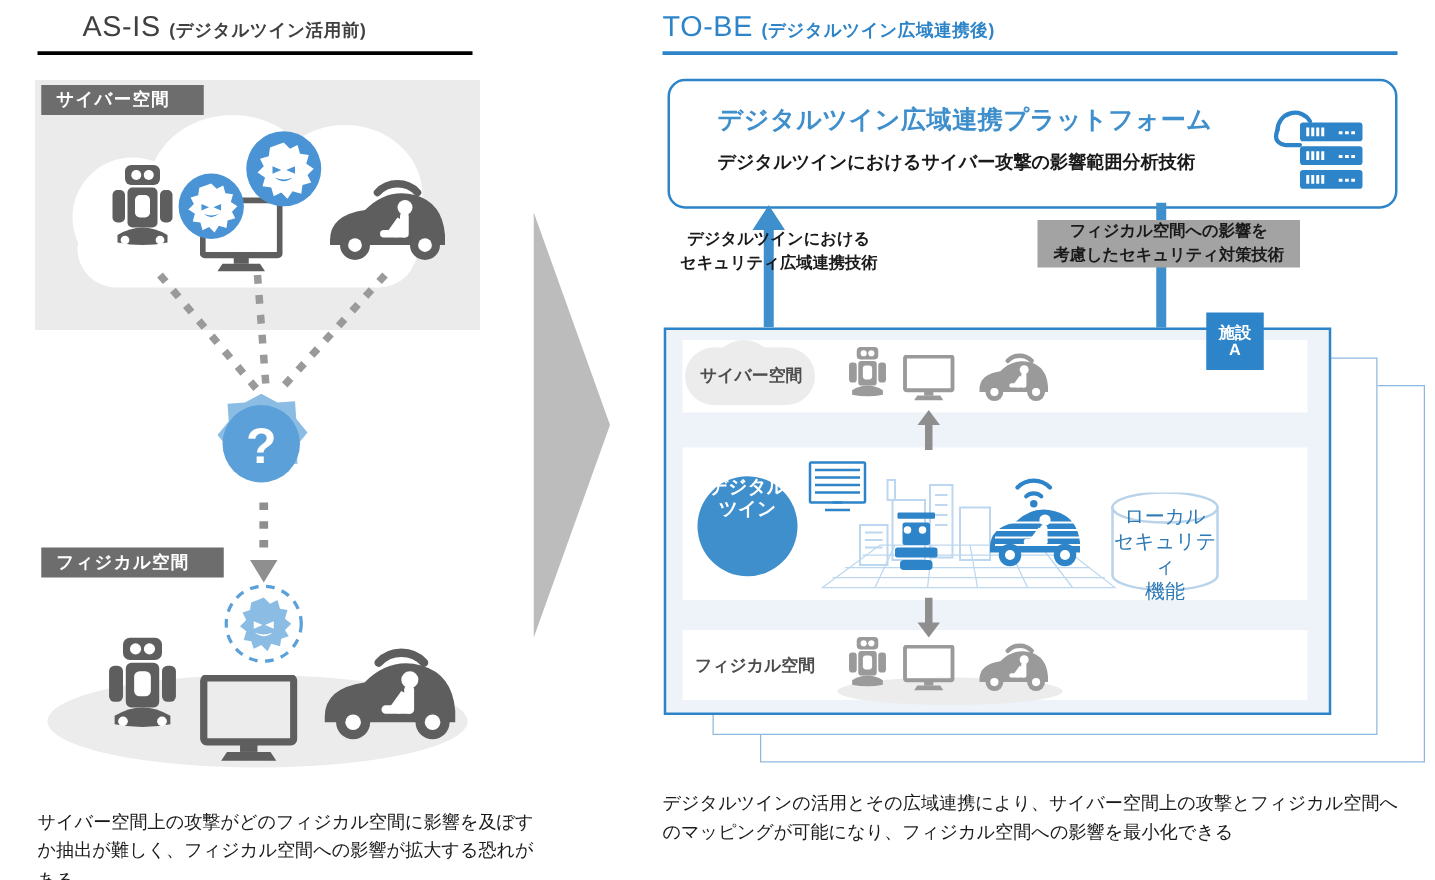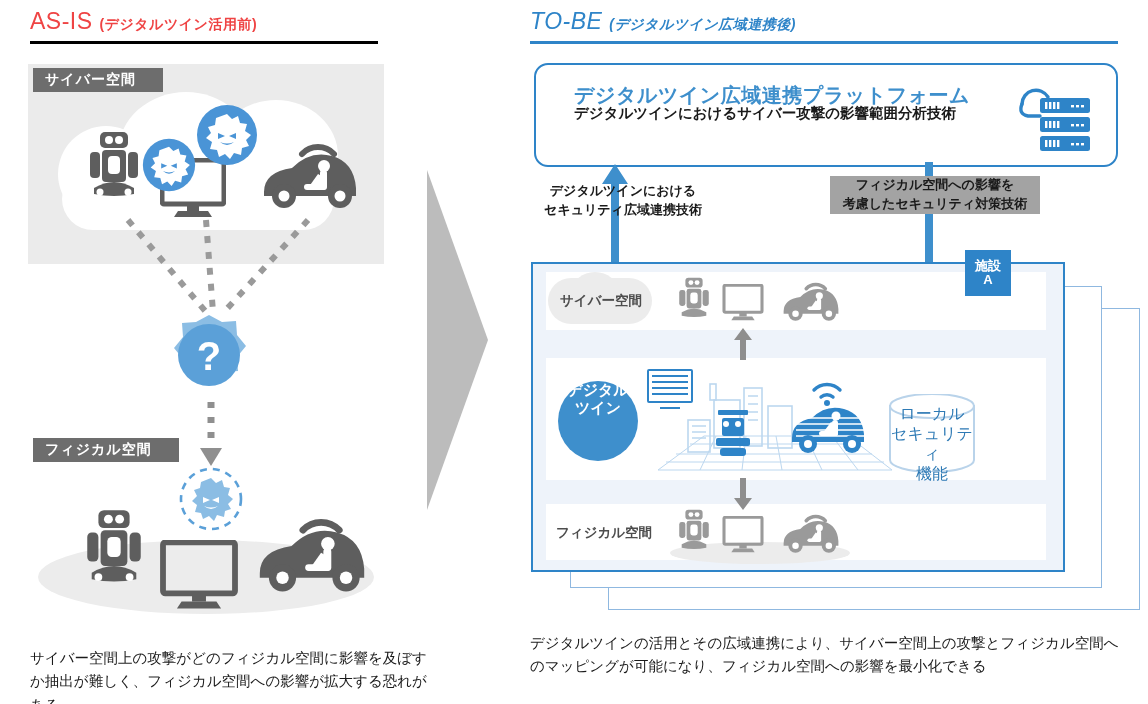--- a/index.html
+++ b/index.html
@@ -3,22 +3,22 @@
 <meta charset="utf-8">
 <style>
   html,body{margin:0;padding:0;background:#fff;}
   body{width:1148px;height:704px;position:relative;overflow:hidden;
        font-family:"Liberation Sans","DejaVu Sans",sans-serif;color:#231f20;}
   .abs{position:absolute;}
 
   
   .hd{font-size:23px;font-weight:400;letter-spacing:.5px;}
   .hd .sub{font-size:14px;font-weight:700;}
-  .hd-asis{color:#ef4444;}
-  .hd-tobe{color:#2e84c8;font-style:italic;}
+  .hd-asis{color:#404040;margin-left:36px;}
+  .hd-tobe{color:#2e84c8;}
   .rule{height:3px;background:#000;}
   .rule-blue{height:3px;background:#2e84c8;}
 
   
   .cyberpanel{background:#ebebeb;}
   .tag{background:#6d6d6d;color:#fff;font-size:14px;font-weight:700;
        display:flex;align-items:center;padding:0 12px;letter-spacing:1px;}
   .cloudwhite{background:#fff;border-radius:50%;}
   .ellipse-shadow{background:#ececec;border-radius:50%;}
 
@@ -195,21 +195,21 @@
 </svg>
 
 <div class="abs hd hd-tobe" style="left:530px;top:8px;">
   <span>TO-BE</span>
   <span class="sub">(デジタルツイン広域連携後)</span>
 </div>
 <div class="abs rule-blue" style="left:530px;top:41px;width:588px;"></div>
 
 <div class="abs platform" style="left:534px;top:63px;width:580px;height:100px;"></div>
 <div class="abs pf-title" style="left:574px;top:82px;width:460px;">デジタルツイン広域連携プラットフォーム</div>
-<div class="abs pf-sub" style="left:574px;top:104px;width:470px;">デジタルツインにおけるサイバー攻撃の影響範囲分析技術</div>
+<div class="abs pf-sub" style="left:574px;top:120px;width:470px;">デジタルツインにおけるサイバー攻撃の影響範囲分析技術</div>
 
 <svg class="abs" style="left:1014px;top:76px;" width="82" height="78" viewBox="0 0 82 78">
   <path d="M8 28 a14 14 0 0 1 26 -7" fill="none" stroke="#2e84c8" stroke-width="3.4" stroke-linecap="round"></path>
   <path d="M8 28 q-4 10 6 12 h12" fill="none" stroke="#2e84c8" stroke-width="3.4" stroke-linecap="round"></path>
   <g fill="#2e84c8">
     <rect x="26" y="22" width="50" height="15" rx="2.5"></rect>
     <rect x="26" y="41" width="50" height="15" rx="2.5"></rect>
     <rect x="26" y="60" width="50" height="15" rx="2.5"></rect>
   </g>
   <g fill="#fff">

